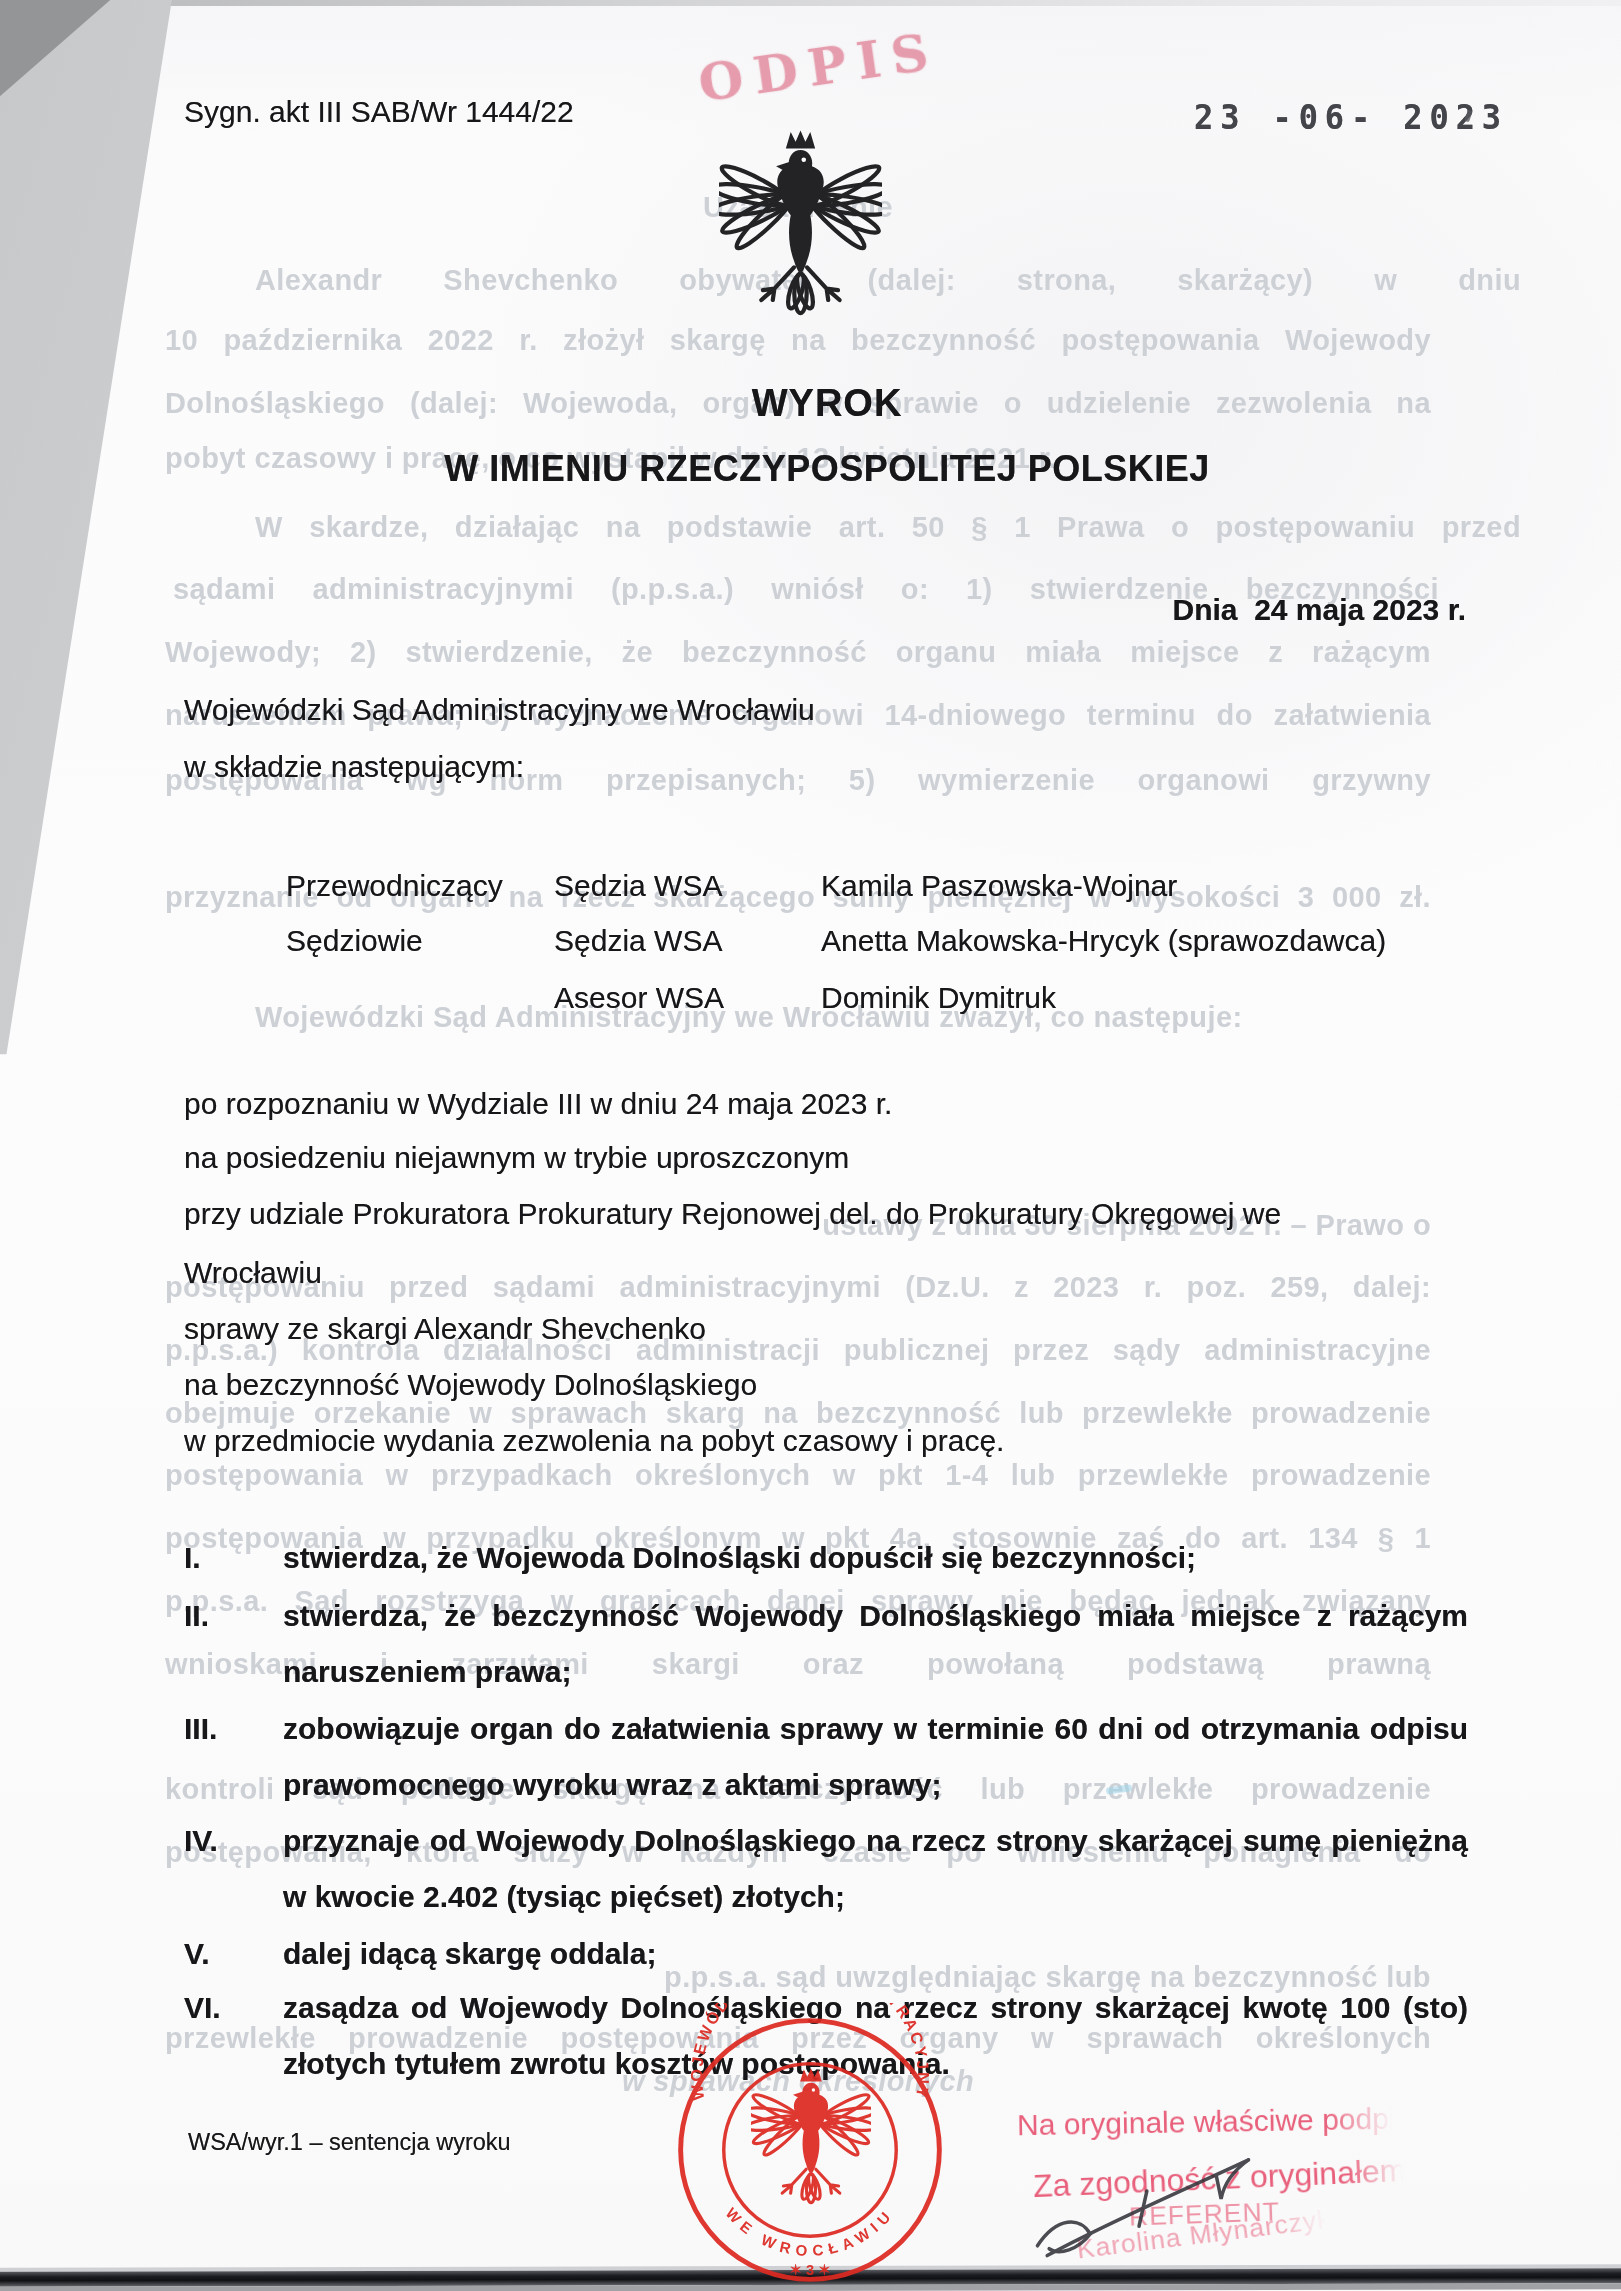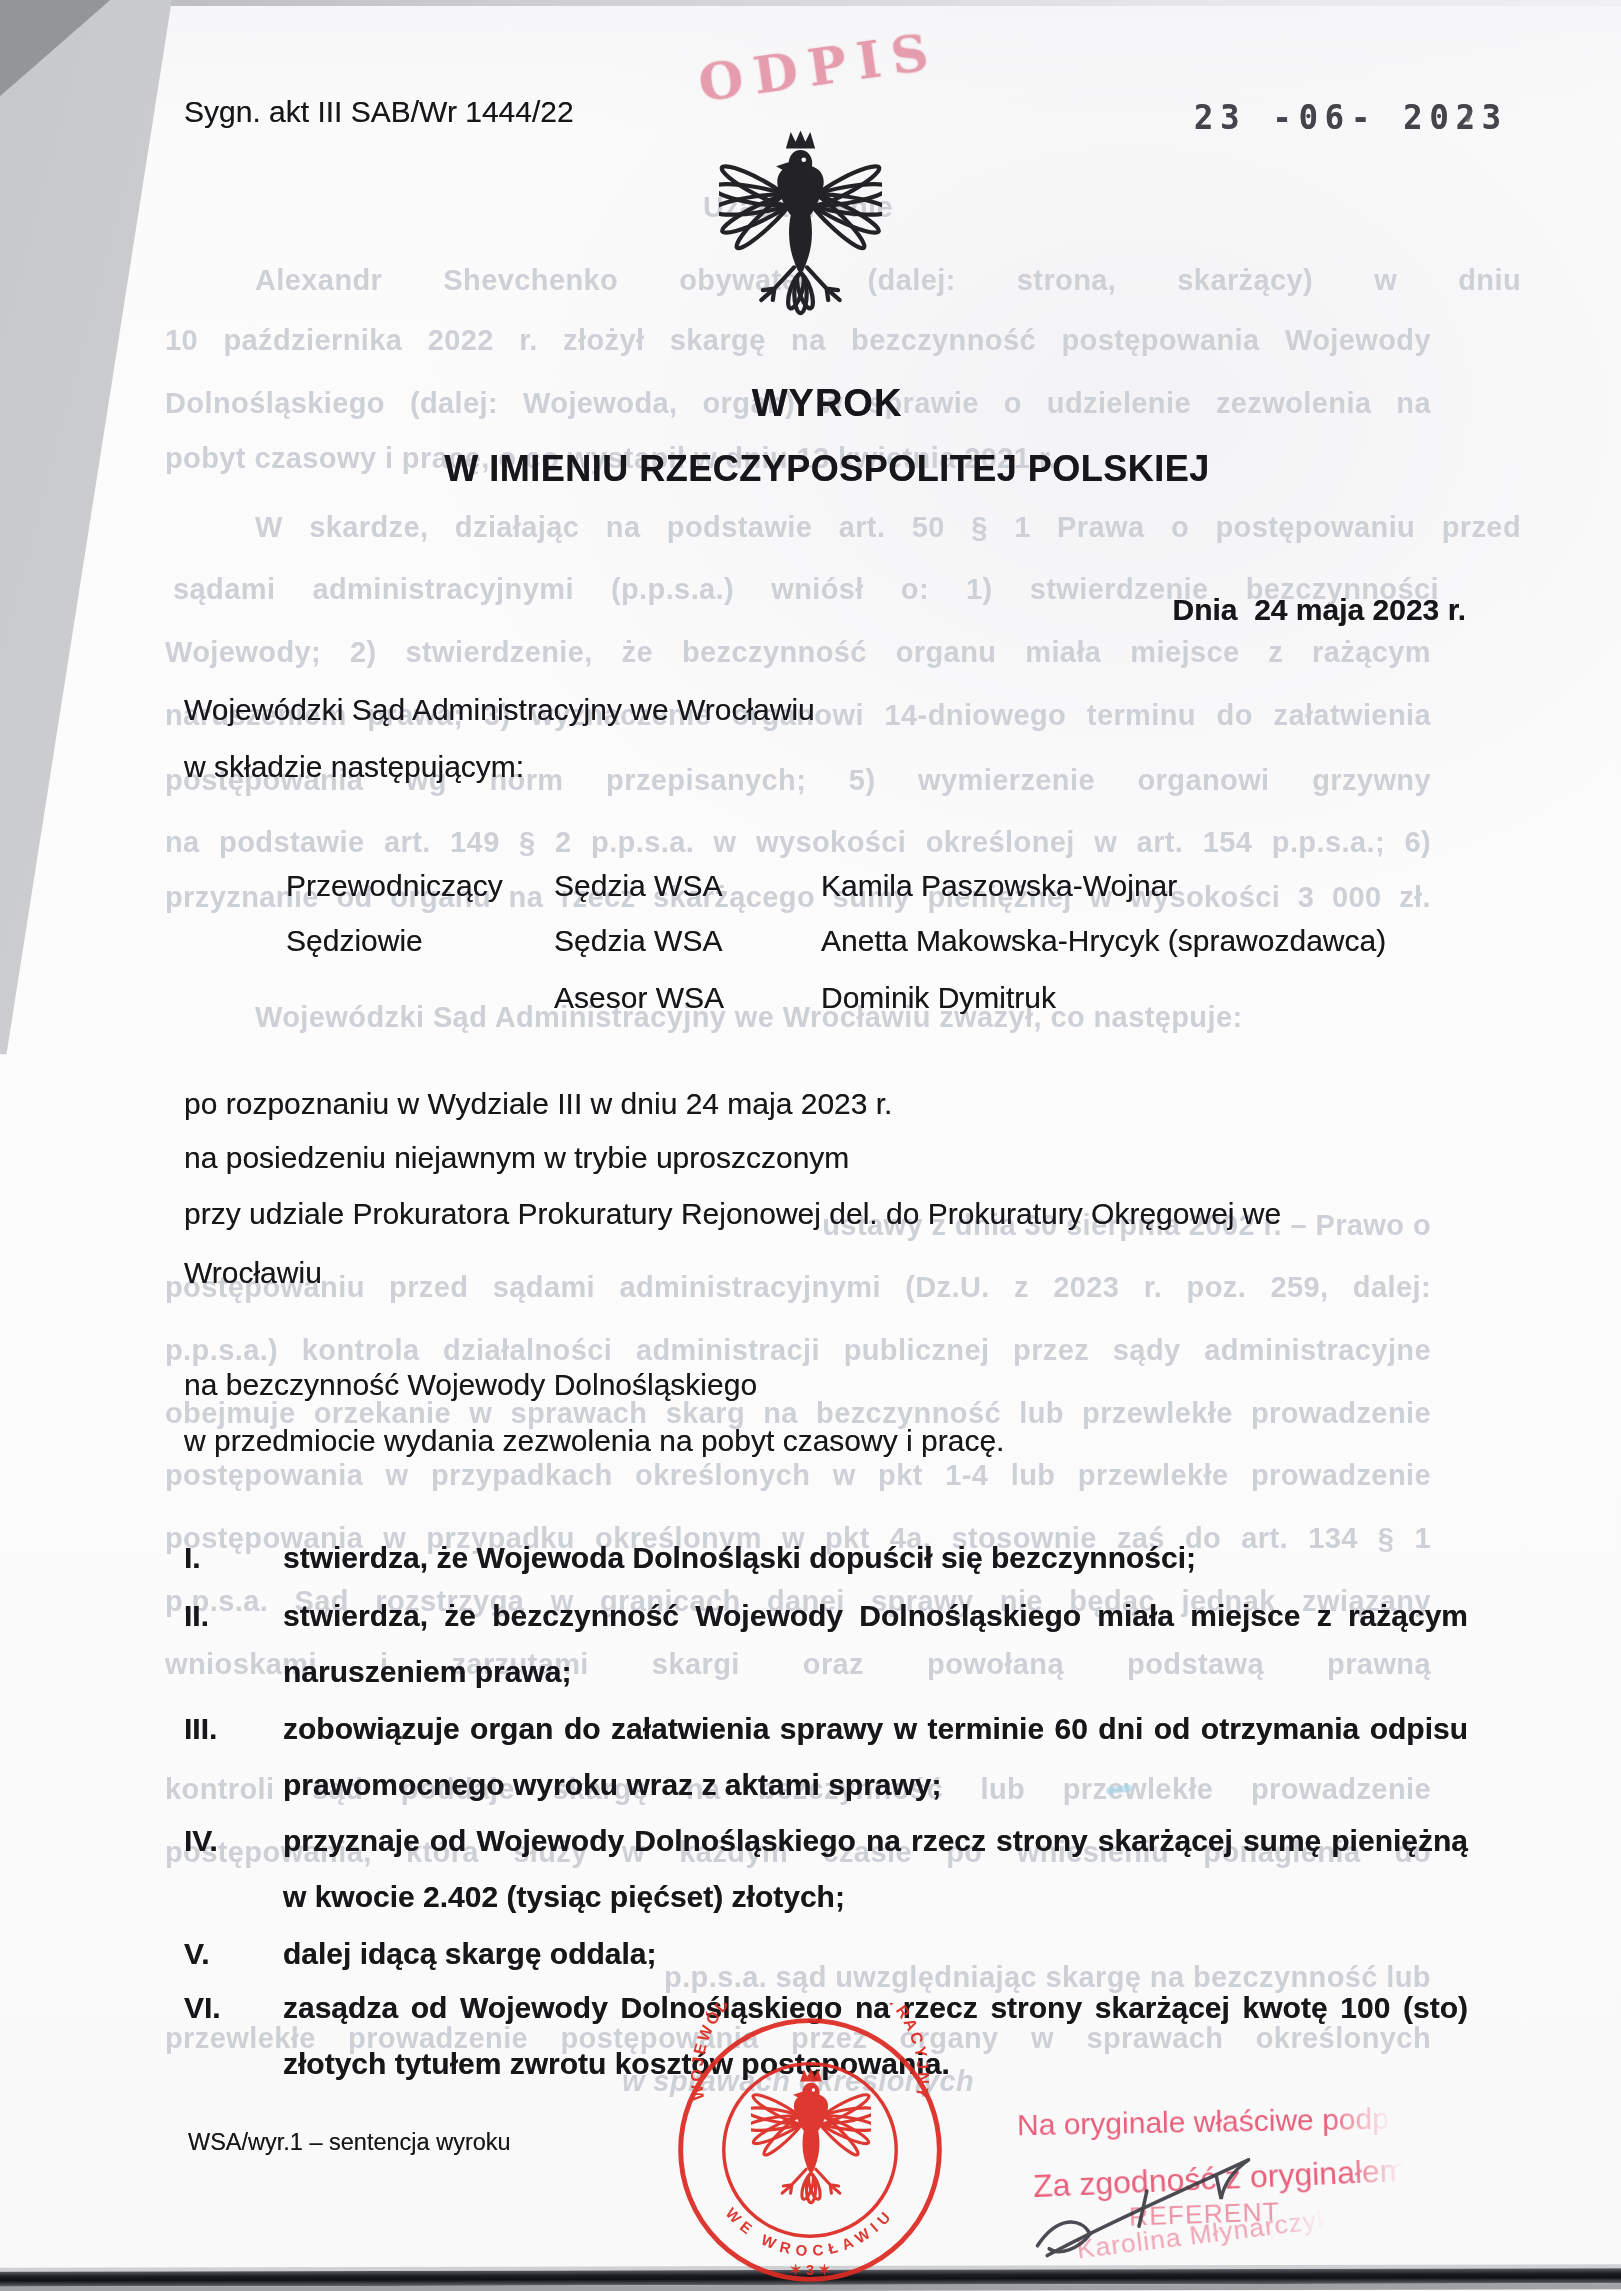--- a/index.html
+++ b/index.html
@@ -104,21 +104,20 @@
       <div class="ghost-line" style="top: 190px; text-align: center;">Uzasadnienie</div>
       <div class="ghost-line wrap" style="top: 263px; padding-left: 90px;">Alexandr Shevchenko obywatel (dalej: strona, skarżący) w dniu</div>
       <div class="ghost-line wrap" style="top: 323px;">10 października 2022 r. złożył skargę na bezczynność postępowania Wojewody</div>
       <div class="ghost-line wrap" style="top: 386px;">Dolnośląskiego (dalej: Wojewoda, organ) w sprawie o udzielenie zezwolenia na</div>
       <div class="ghost-line" style="top: 441px;">pobyt czasowy i pracę, o co wystąpił w dniu 13 kwietnia 2021 r.</div>
       <div class="ghost-line wrap" style="top: 510px; padding-left: 90px;">W skardze, działając na podstawie art. 50 § 1 Prawa o postępowaniu przed</div>
       <div class="ghost-line wrap" style="top: 572px; margin-left: 8px;">sądami administracyjnymi (p.p.s.a.) wniósł o: 1) stwierdzenie bezczynności</div>
       <div class="ghost-line wrap" style="top: 635px;">Wojewody; 2) stwierdzenie, że bezczynność organu miała miejsce z rażącym</div>
       <div class="ghost-line wrap" style="top: 698px;">naruszeniem prawa; 3) wyznaczenie organowi 14-dniowego terminu do załatwienia</div>
       <div class="ghost-line wrap" style="top: 763px;">postępowania wg norm przepisanych; 5) wymierzenie organowi grzywny</div>
-      <div class="ghost-line wrap" style="top: 825px;">na podstawie art. 149 § 2 p.p.s.a. w wysokości określonej w art. 154 p.p.s.a.; 6)</div>
       <div class="ghost-line wrap" style="top: 880px;">przyznanie od organu na rzecz skarżącego sumy pieniężnej w wysokości 3 000 zł.</div>
       <div class="ghost-line" style="top: 1000px; padding-left: 90px;">Wojewódzki Sąd Administracyjny we Wrocławiu zważył, co następuje:</div>
       <div class="ghost-line" style="top: 1208px; text-align: right;">ustawy z dnia 30 sierpnia 2002 r. – Prawo o</div>
       <div class="ghost-line wrap" style="top: 1270px;">postępowaniu przed sądami administracyjnymi (Dz.U. z 2023 r. poz. 259, dalej:</div>
       <div class="ghost-line wrap" style="top: 1333px;">p.p.s.a.) kontrola działalności administracji publicznej przez sądy administracyjne</div>
       <div class="ghost-line wrap" style="top: 1396px;">obejmuje orzekanie w sprawach skarg na bezczynność lub przewlekłe prowadzenie</div>
       <div class="ghost-line wrap" style="top: 1458px;">postępowania w przypadkach określonych w pkt 1-4 lub przewlekłe prowadzenie</div>
       <div class="ghost-line wrap" style="top: 1521px;">postępowania w przypadku określonym w pkt 4a, stosownie zaś do art. 134 § 1</div>
       <div class="ghost-line wrap" style="top: 1584px;">p.p.s.a. Sąd rozstrzyga w granicach danej sprawy nie będąc jednak związany</div>
       <div class="ghost-line wrap" style="top: 1647px;">wnioskami i zarzutami skargi oraz powołaną podstawą prawną</div>
@@ -160,20 +159,21 @@
     <div class="panel-row" style="top:978px">
       <span class="txt panel-role"></span>
       <span class="txt panel-title">Asesor WSA</span>
       <span class="txt panel-name">Dominik Dymitruk</span>
     </div>
 
     <div class="txt recital" style="top:1084px">po rozpoznaniu w Wydziale III w dniu 24 maja 2023 r.</div>
     <div class="txt recital" style="top:1138px">na posiedzeniu niejawnym w trybie uproszczonym</div>
     <div class="txt recital" style="top:1194px">przy udziale Prokuratora Prokuratury Rejonowej del. do Prokuratury Okręgowej we</div>
     <div class="txt recital" style="top:1253px">Wrocławiu</div>
+    <div class="txt recital" style="top:1309px">sprawy ze skargi Alexandr Shevchenko</div>
     <div class="txt recital" style="top:1365px">na bezczynność  Wojewody Dolnośląskiego</div>
     <div class="txt recital" style="top:1421px">w przedmiocie wydania zezwolenia na pobyt czasowy i pracę.</div>
 
     <div class="ruling" style="top:1530px">
       <span class="rnum">I.</span>
       <span>stwierdza, że Wojewoda Dolnośląski dopuścił się bezczynności;</span>
     </div>
     <div class="ruling" style="top:1588px">
       <span class="rnum">II.</span>
       <span>stwierdza, że bezczynność Wojewody Dolnośląskiego miała miejsce z rażącym naruszeniem prawa;</span>

